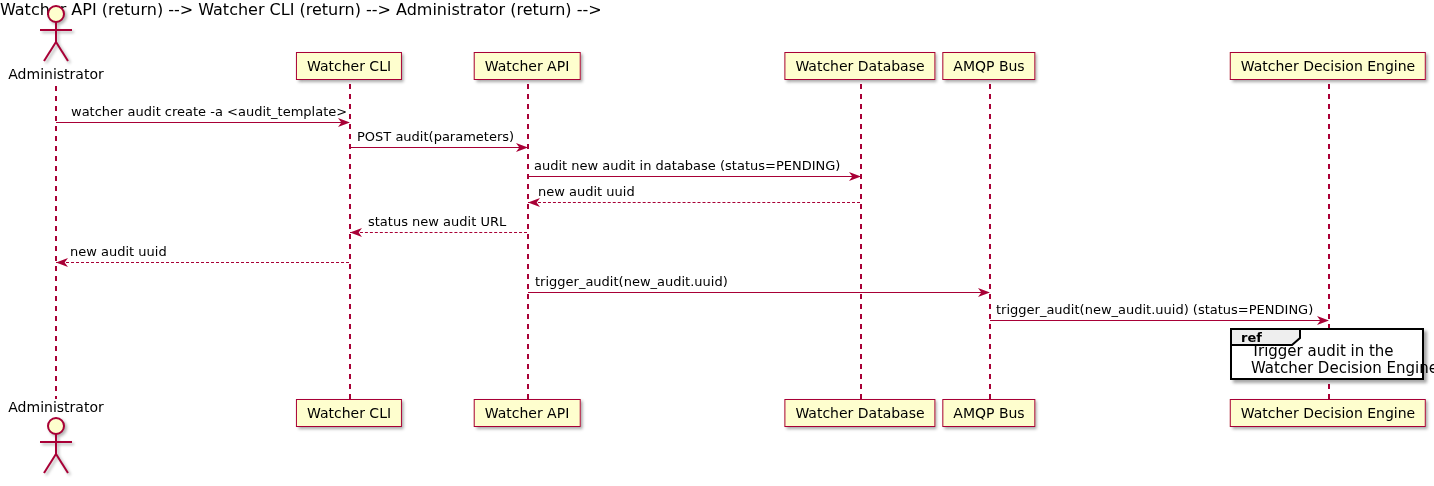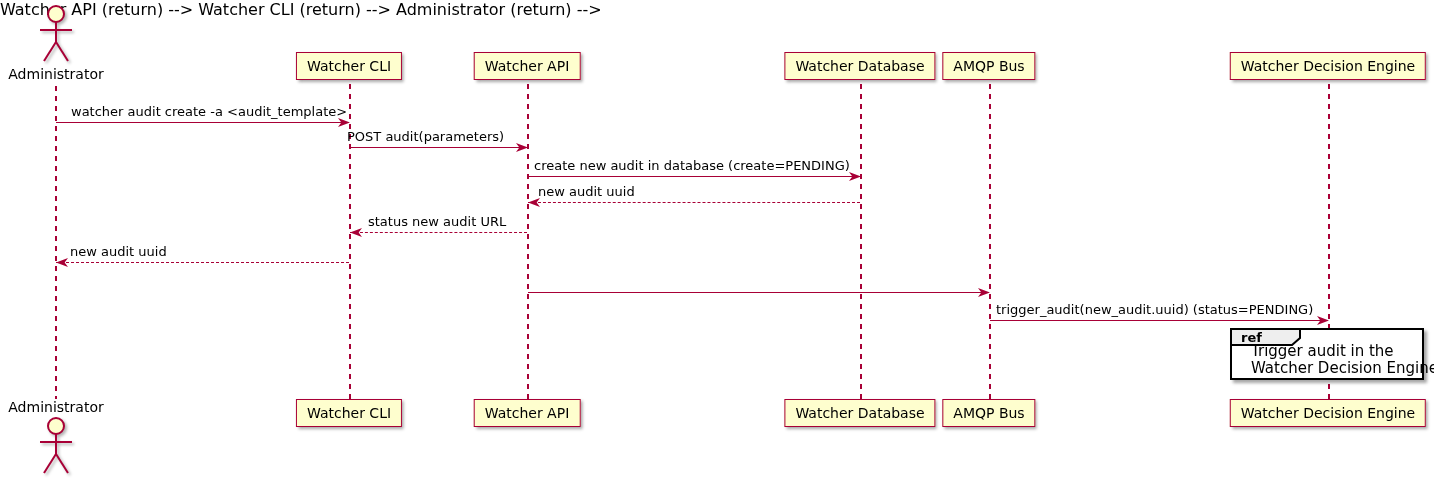--- a/index.html
+++ b/index.html
@@ -122,45 +122,46 @@
   <div class="participant" style="left:989px; top:52px;">AMQP Bus</div>
   <div class="participant" style="left:1328px; top:52px;">Watcher Decision Engine</div>
 
   
   
   <div class="msg-label" style="left:63px; top:104px;margin-left:8px;">watcher audit create -a &lt;audit_template&gt;</div>
   <div class="msg-line" style="left:56px; top:122px; width:293px;"></div>
   <div class="msg-head right" style="left:338px; top:118px;"></div>
 
   
-  <div class="msg-label" style="left:347px; top:129px;">POST audit(parameters)</div>
+  <div class="msg-label" style="left:357px; top:129px;">POST audit(parameters)</div>
   <div class="msg-line" style="left:350px; top:147px; width:177px;"></div>
   <div class="msg-head right" style="left:516px; top:143px;"></div>
 
   
-  <div class="msg-label" style="left:534px; top:158px;">create new audit in database (create=PENDING)</div>
+  <div class="msg-label" style="left:534px; top:158px;">audit new audit in database (status=PENDING)</div>
   <div class="msg-line" style="left:528px; top:176px; width:332px;"></div>
   <div class="msg-head right" style="left:849px; top:172px;"></div>
 
    Watcher API (return) --&gt;
   <div class="msg-label" style="left:538px; top:184px;">new audit uuid</div>
   <div class="msg-line dashed" style="left:528px; top:202px; width:332px;"></div>
   <div class="msg-head left" style="left:528px; top:198px;"></div>
 
    Watcher CLI (return) --&gt;
   <div class="msg-label" style="left:368px; top:214px;">status new audit URL</div>
   <div class="msg-line dashed" style="left:350px; top:232px; width:177px;"></div>
   <div class="msg-head left" style="left:350px; top:228px;"></div>
 
    Administrator (return) --&gt;
   <div class="msg-label" style="left:70px; top:244px;">new audit uuid</div>
   <div class="msg-line dashed" style="left:56px; top:262px; width:293px;"></div>
   <div class="msg-head left" style="left:56px; top:258px;"></div>
 
   
+  <div class="msg-label" style="left:535px; top:274px;">trigger_audit(new_audit.uuid)</div>
   <div class="msg-line" style="left:528px; top:292px; width:461px;"></div>
   <div class="msg-head right" style="left:978px; top:288px;"></div>
 
   
   <div class="msg-label" style="left:996px; top:302px;">trigger_audit(new_audit.uuid) (status=PENDING)</div>
   <div class="msg-line" style="left:990px; top:320px; width:338px;"></div>
   <div class="msg-head right" style="left:1317px; top:316px;"></div>
 
   
   <div class="ref-box">

